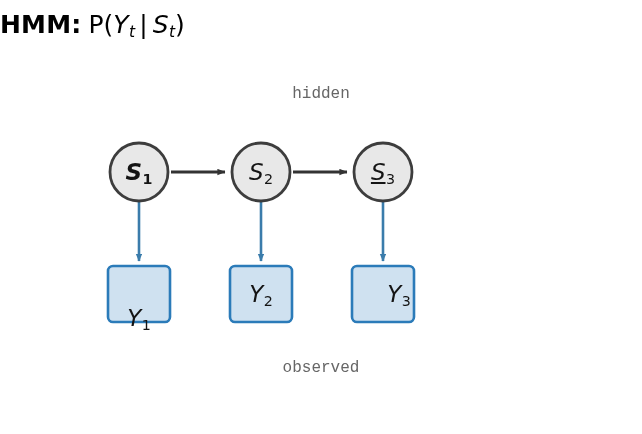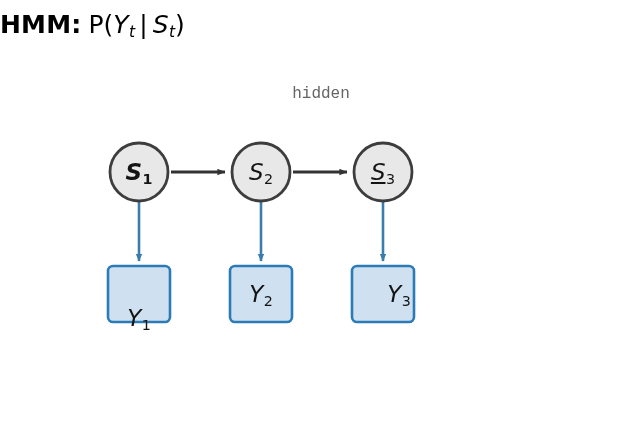--- a/index.html
+++ b/index.html
@@ -95,20 +95,21 @@
 </head>
 <body>
 
 <div id="figure">
 
   <div class="title">
     <span class="title-bold">HMM:</span><span class="title-math"><span class="paren">P(</span><span>Y</span><span class="sub">t</span><span class="bar">|</span><span>S</span><span class="sub">t</span><span class="paren">)</span></span>
   </div>
 
   <div class="layer-label hidden-label">hidden</div>
+  <div class="layer-label observed-label">observed</div>
 
   <svg width="642" height="434" viewBox="0 0 642 434" style="position:absolute;top:0;left:0;">
     <defs>
       <marker id="arrow-dark" markerWidth="9" markerHeight="9" refX="7.6" refY="3.2" orient="auto" markerUnits="userSpaceOnUse">
         <path d="M0,0 L8,3.2 L0,6.4 z" fill="#333333"></path>
       </marker>
       <marker id="arrow-blue" markerWidth="9" markerHeight="9" refX="7.2" refY="3.2" orient="auto" markerUnits="userSpaceOnUse">
         <path d="M0,0 L8,3.2 L0,6.4 z" fill="#3a7cab"></path>
       </marker>
     </defs>

